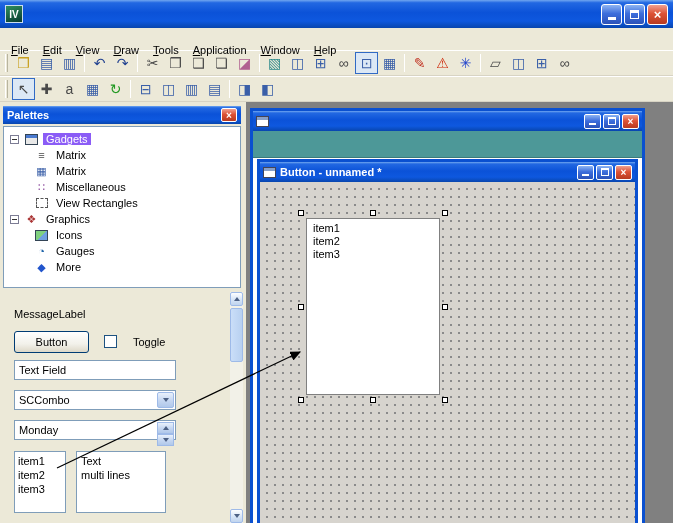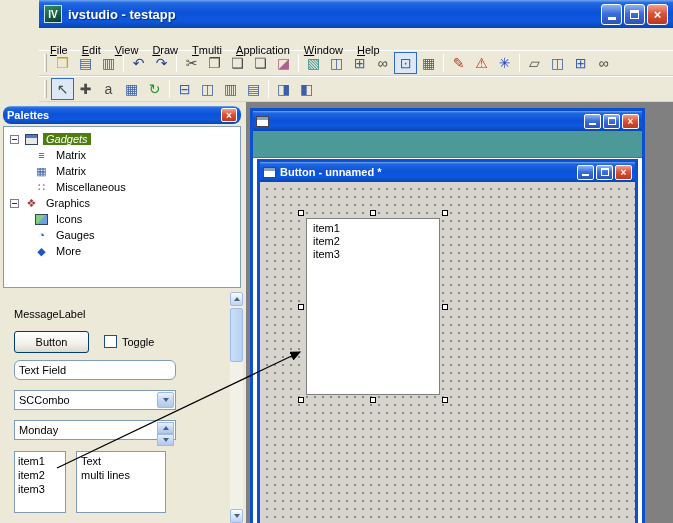--- a/index.html
+++ b/index.html
@@ -1,19 +1,19 @@
 <!DOCTYPE html>
 <html><head>
 <meta charset="utf-8">
 <style>
   * { box-sizing: border-box; margin: 0; padding: 0; }
   html,body { width: 673px; height: 523px; }
   .app {
     position: relative; width: 673px; height: 523px; overflow: hidden;
-    background: #ECE9D8; font-family: "Liberation Sans", sans-serif; font-size: 11px; color: #000; padding-left: 39px;
+    background: #ECE9D8; font-family: "Liberation Sans", sans-serif; font-size: 11px; color: #000;
   }
   .blue-grad {
     background: linear-gradient(180deg,#71A7F0 0%,#2268E2 10%,#0B52D8 45%,#0E58DF 75%,#0846AE 100%);
   }
   
   .titlebar { height: 28px; display: flex; align-items: center; padding: 0 5px; }
   .app-icon {
     width: 18px; height: 18px; border: 1px solid #CDE;
     background: linear-gradient(160deg,#2F8F5F,#083A2E);
     color: #fff; font-weight: bold; font-size: 10px;
@@ -47,58 +47,58 @@
   .sep { width: 1px; height: 18px; background: #C9C5B2; border-right: 1px solid #fff; margin: 0 3px; }
   .c-gold{color:#C8A020}.c-blue{color:#3A5FA8}.c-dkblue{color:#1F3F8F}.c-gray{color:#4A4A4A}
   .c-red{color:#C03020}.c-warn{color:#CC2200}.c-acc{color:#2244CC}.c-pink{color:#B06090}
   .c-teal{color:#2E8B8B}.c-green{color:#229922}
   
   .client { position: absolute; top: 102px; left: 0; right: 0; bottom: 0; background: #808080; overflow: hidden; }
   
   .palettes { position: absolute; left: 0; top: 0; width: 246px; height: 100%; background: #ECE9D8; }
   .pal-title {
     position: absolute; left: 3px; top: 4px; width: 238px; height: 18px;
-    display: flex; align-items: center; padding: 0 4px; color: #fff; font-weight: bold; border-radius: 8px;
+    display: flex; align-items: center; padding: 0 4px; color: #fff; font-weight: bold;
   }
   .pal-close {
     margin-left: auto; width: 16px; height: 14px; border: 1px solid #fff; border-radius: 2px;
     background: linear-gradient(180deg,#F0A090,#DD5236 45%,#B83A20);
     color: #fff; font-size: 10px; font-weight: bold; display: flex; align-items: center; justify-content: center;
   }
   .tree-box {
     position: absolute; left: 3px; top: 24px; width: 238px; height: 162px;
     background: #fff; border: 1px solid #7F9DB9; padding: 4px 0; overflow: hidden;
   }
   .trow { display: flex; align-items: center; height: 16px; padding-left: 6px; }
   .trow.child { padding-left: 30px; }
   .expander {
     width: 9px; height: 9px; border: 1px solid #7C7C94; background-color: #fff;
     background-image: linear-gradient(#333,#333); background-size: 5px 1px;
     background-position: center; background-repeat: no-repeat; margin-right: 5px;
   }
   .ticon { width: 15px; margin-right: 4px; font-size: 11px; text-align: center; display: flex; justify-content: center; }
   .tlabel { padding: 0 3px; white-space: nowrap; }
-  .trow.selected .tlabel { background: #4d7c0f; color: #fff; font-style: italic; }
+  .trow.selected .tlabel { background: #8b5cf6; color: #fff; }
   .ico-win { display:inline-block; width: 13px; height: 11px; border: 1px solid #334455;
     background: linear-gradient(180deg,#4A7AD0 0 3px,#E8E8E8 3px); }
   .ico-win.sm { width: 13px; height: 11px; background: linear-gradient(180deg,#88A0C8 0 3px,#FFFFFF 3px); border-color:#445; }
   .ico-dash { display:inline-block; width: 12px; height: 10px; border: 1px dashed #555; }
   .ico-pic { display:inline-block; width: 13px; height: 11px; border: 1px solid #334455;
     background: linear-gradient(135deg,#7FD07F 50%,#6FA0E0 50%); }
   
   .msg-label { position: absolute; left: 14px; top: 206px; }
   .sample-button {
     position: absolute; left: 14px; top: 229px; width: 75px; height: 22px;
     background: linear-gradient(180deg,#FFFFFF,#F2F1EA 60%,#DDD8C8);
     border: 1px solid #003C74; border-radius: 3px; text-align: center; line-height: 20px;
   }
-  .toggle { position: absolute; left: 104px; top: 233px; display: flex; align-items: center; gap: 5px; }
+  .toggle { position: absolute; left: 104px; top: 233px; display: flex; align-items: center; gap: 16px; }
   .checkbox { width: 13px; height: 13px; border: 1px solid #1D5281; background: #fff; }
   .field { position: absolute; border: 1px solid #7F9DB9; background: #fff; padding: 2px 4px; line-height: 14px; }
-  .text-field { left: 14px; top: 258px; width: 162px; height: 20px; border-radius: 6px; }
+  .text-field { left: 14px; top: 258px; width: 162px; height: 20px; }
   .combo      { left: 14px; top: 288px; width: 162px; height: 20px; }
   .spinner    { left: 14px; top: 318px; width: 162px; height: 20px; }
   .listbox    { left: 14px; top: 349px; width: 52px;  height: 62px; padding: 2px 3px; }
   .textarea   { left: 76px; top: 349px; width: 90px;  height: 62px; }
   .side-btn {
     position: absolute; right: 1px; top: 1px; width: 17px; height: 16px;
     background: linear-gradient(180deg,#E9F1FC,#C7D8F2 50%,#B0C8EA);
     border: 1px solid #9EBAE8; border-radius: 2px;
     display: flex; align-items: center; justify-content: center;
   }
@@ -150,40 +150,39 @@
   
   .annot { position: absolute; left: 0; top: 0; z-index: 50; pointer-events: none; }
 </style>
 </head>
 <body>
 
 <div class="app">
 
   <div class="titlebar blue-grad">
     <div class="app-icon">IV</div>
-    <div class="title-text">ivstudio - testapp</div>
     <div class="win-btns">
       <div class="wbtn min">
           <span class="glyph-min"></span>
         </div>
       <div class="wbtn max">
           <span class="glyph-max"></span>
         </div>
       <div class="wbtn close">
           <span>×</span>
         </div>
     </div>
   </div>
 
   <div class="menubar">
     <span class="menu-item"><span class="accel">F</span><span>ile</span></span>
     <span class="menu-item"><span class="accel">E</span><span>dit</span></span>
     <span class="menu-item"><span class="accel">V</span><span>iew</span></span>
     <span class="menu-item"><span class="accel">D</span><span>raw</span></span>
-    <span class="menu-item"><span class="accel">T</span><span>multi</span></span>
+    <span class="menu-item"><span class="accel">T</span><span>ools</span></span>
     <span class="menu-item"><span class="accel">A</span><span>pplication</span></span>
     <span class="menu-item"><span class="accel">W</span><span>indow</span></span>
     <span class="menu-item"><span class="accel">H</span><span>elp</span></span>
   </div>
 
   <div class="toolbar">
     <span class="grip"></span>
     <button class="tbtn c-gold">❒</button>
     <button class="tbtn c-blue">▤</button>
     <button class="tbtn c-blue">▥</button>
@@ -253,20 +252,26 @@
           <span class="ticon c-gray">≡</span>
           <span class="tlabel">Matrix</span>
         </div>
         <div class="trow child">
           <span class="ticon c-blue">▦</span>
           <span class="tlabel">Matrix</span>
         </div>
         <div class="trow child">
           <span class="ticon" style="color:#884499">∷</span>
           <span class="tlabel">Miscellaneous</span>
+        </div>
+        <div class="trow child">
+          <span class="ticon">
+              <span class="ico-dash"></span>
+            </span>
+          <span class="tlabel">View Rectangles</span>
         </div>
         <div class="trow">
           <span class="expander"></span>
           <span class="ticon" style="color:#AA3333">❖</span>
           <span class="tlabel">Graphics</span>
         </div>
         <div class="trow child">
           <span class="ticon">
               <span class="ico-pic"></span>
             </span>

